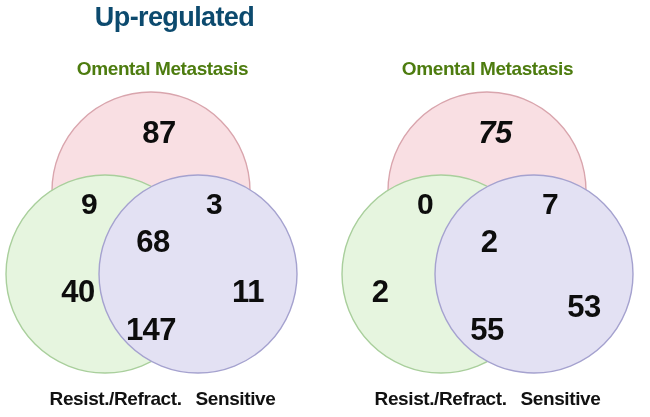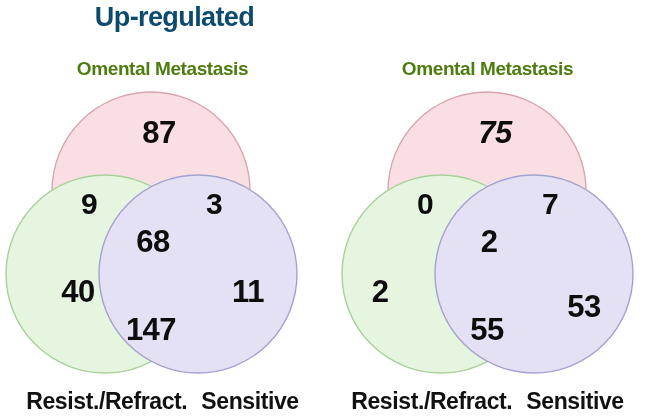--- a/index.html
+++ b/index.html
@@ -53,21 +53,21 @@
     letter-spacing: -0.4px;
     color: #4d7c0f;
     white-space: nowrap;
   }
   .bottom-labels {
     position: absolute;
     top: 388px;
     left: 0;
     width: 325px;
     text-align: center;
-    font-size: 23px;
+    font-size: 19px;
     font-weight: bold;
     letter-spacing: -0.4px;
     color: #111111;
     white-space: nowrap;
   }
   .bottom-labels .lbl-left  { margin-right: 14px; }
 
   .venn-stage {
     position: absolute;
     top: 88px;

